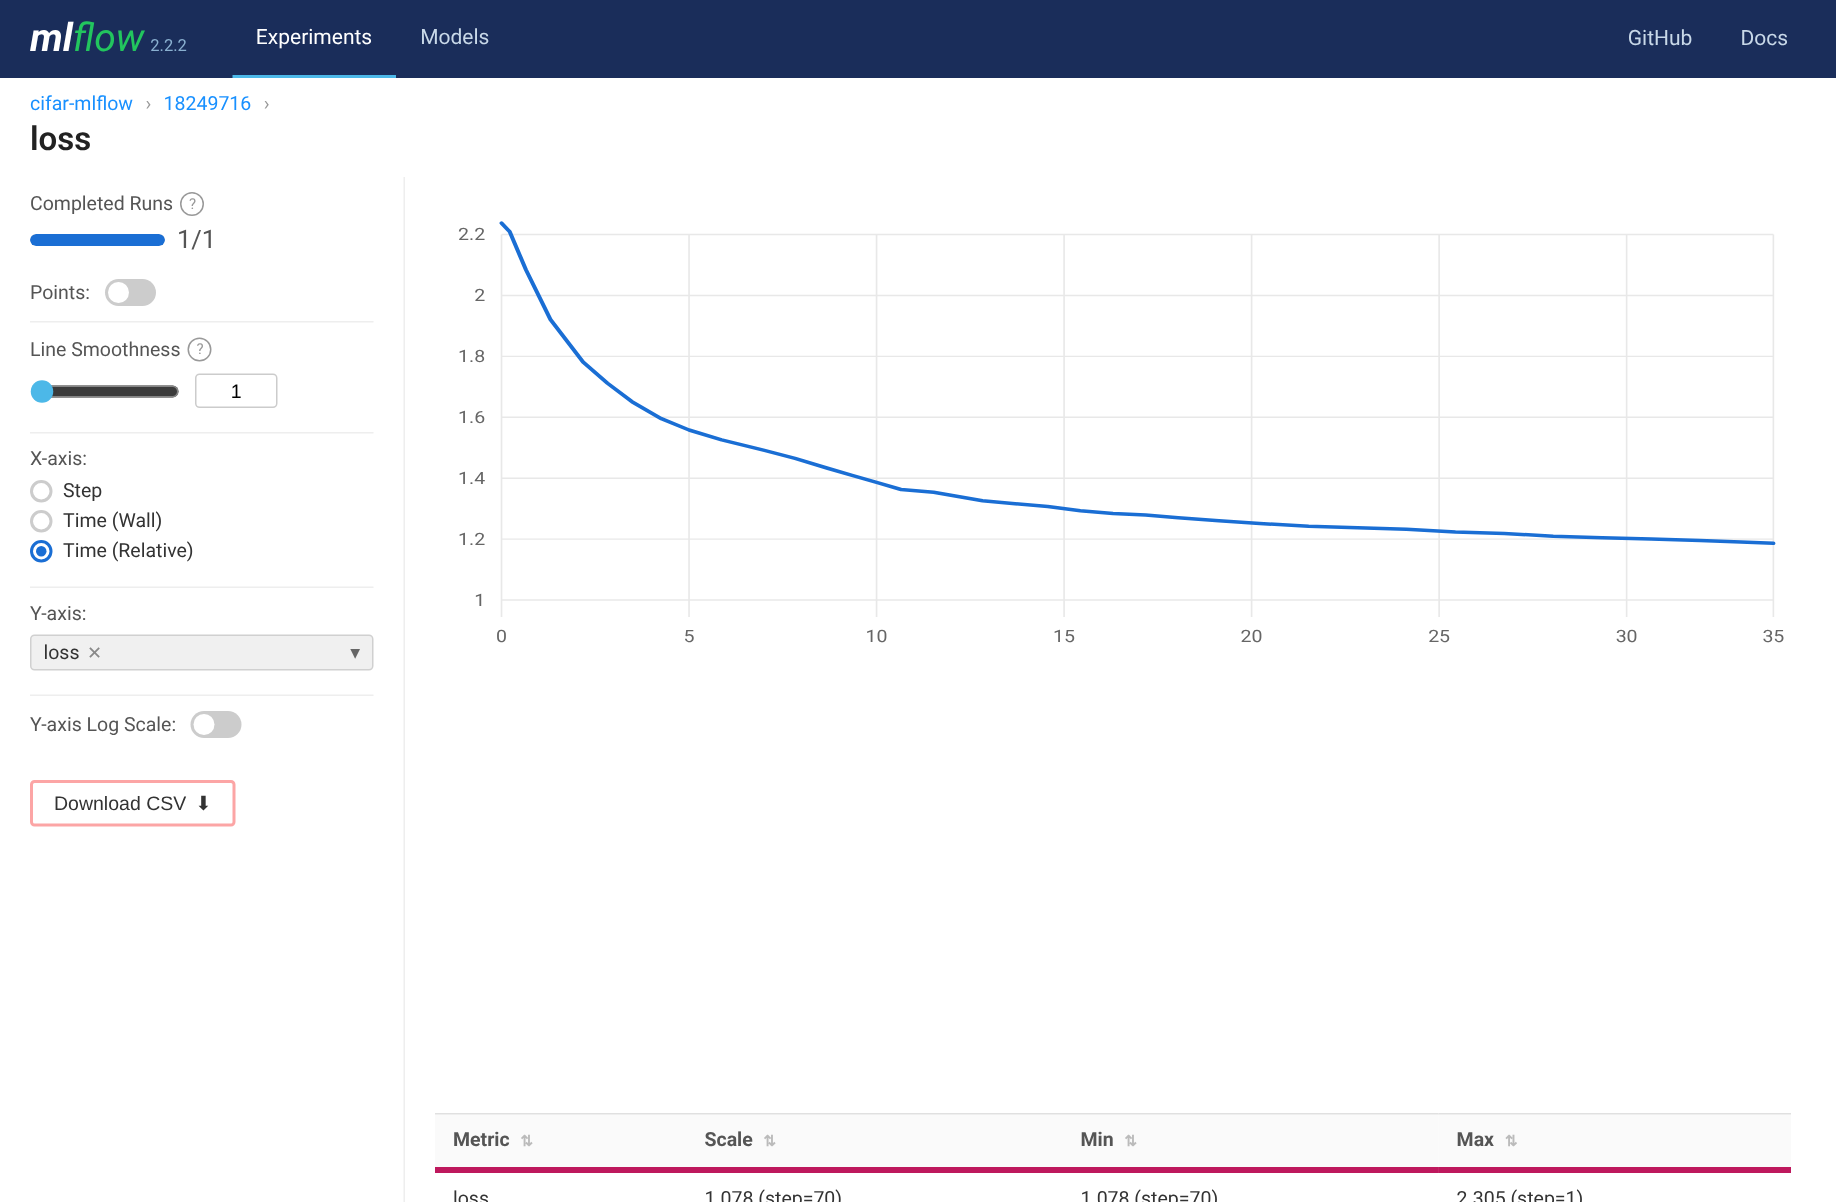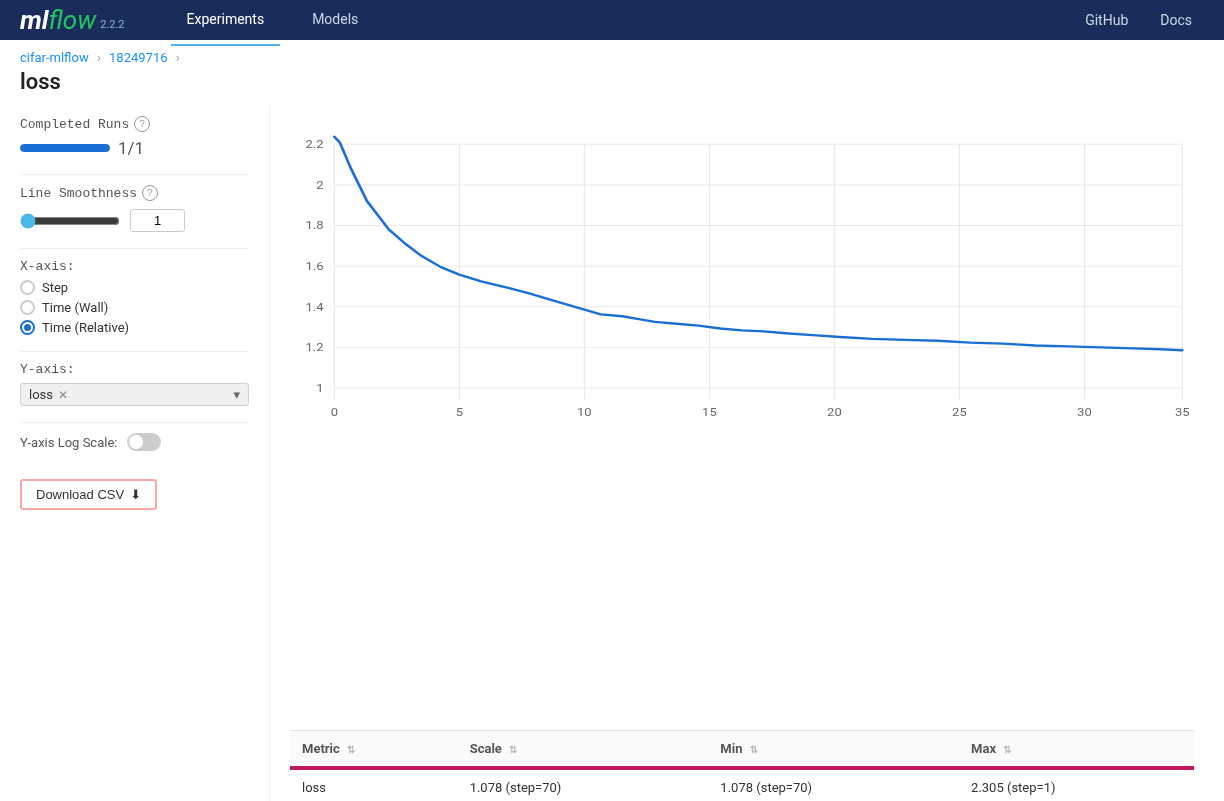--- a/index.html
+++ b/index.html
@@ -4,22 +4,22 @@
   <style>
     * { box-sizing: border-box; margin: 0; padding: 0; }
     body { font-family: -apple-system, BlinkMacSystemFont, 'Segoe UI', Roboto, sans-serif; font-size: 13px; background: #fff; color: #333; }
 
     
     .navbar {
       background: #1a2d5a;
       display: flex;
       align-items: center;
       padding: 0 20px;
-      height: 40px;
-      gap: 16px;
+      height: 52px;
+      gap: 0;
     }
     .navbar-brand {
       display: flex;
       align-items: center;
       margin-right: 30px;
     }
     .brand-ml {
       font-size: 26px;
       font-weight: 700;
       color: #fff;
@@ -98,21 +98,20 @@
 
     .sidebar-section { margin-bottom: 16px; }
 
     .sidebar-label {
       font-size: 13px;
       color: #555;
       margin-bottom: 6px;
       display: flex;
       align-items: flex-end;
       gap: 5px;
-      font-family: Liberation Mono, monospace;
     }
 
     .help-icon {
       display: inline-flex;
       align-items: center;
       justify-content: center;
       width: 16px;
       height: 16px;
       border-radius: 50%;
       border: 1px solid #999;
@@ -360,20 +359,24 @@
       </div>
       <div class="progress-bar-container">
         <div class="progress-bar-bg">
           <div class="progress-bar-fill" style="width:100%"></div>
         </div>
         <span class="progress-text">1/1</span>
       </div>
     </div>
 
     
+    <div class="toggle-row">
+      <span class="toggle-label">Points:</span>
+      <div class="toggle"></div>
+    </div>
 
     <div class="divider"></div>
 
     
     <div class="sidebar-section">
       <div class="sidebar-label">
         <span>Line Smoothness</span>
         <span class="help-icon">?</span>
       </div>
       <div class="slider-row">

